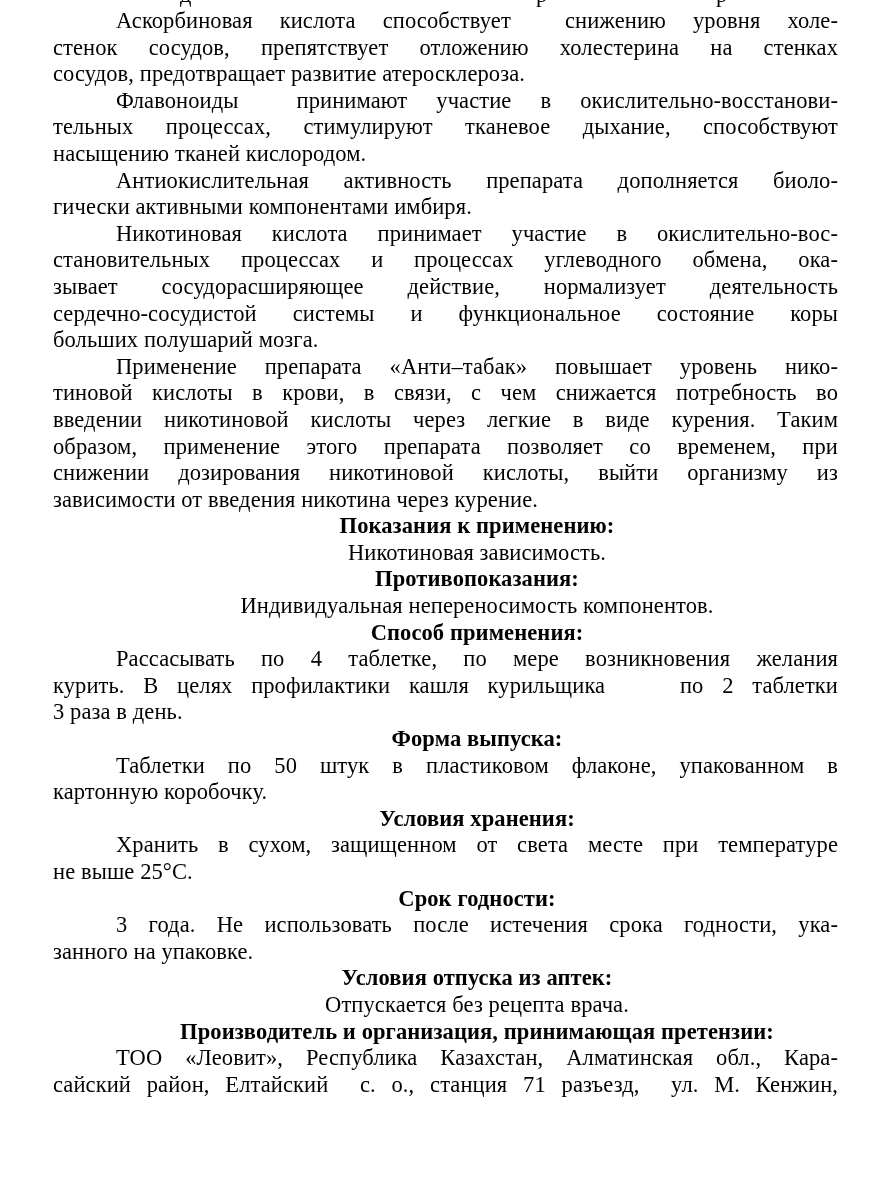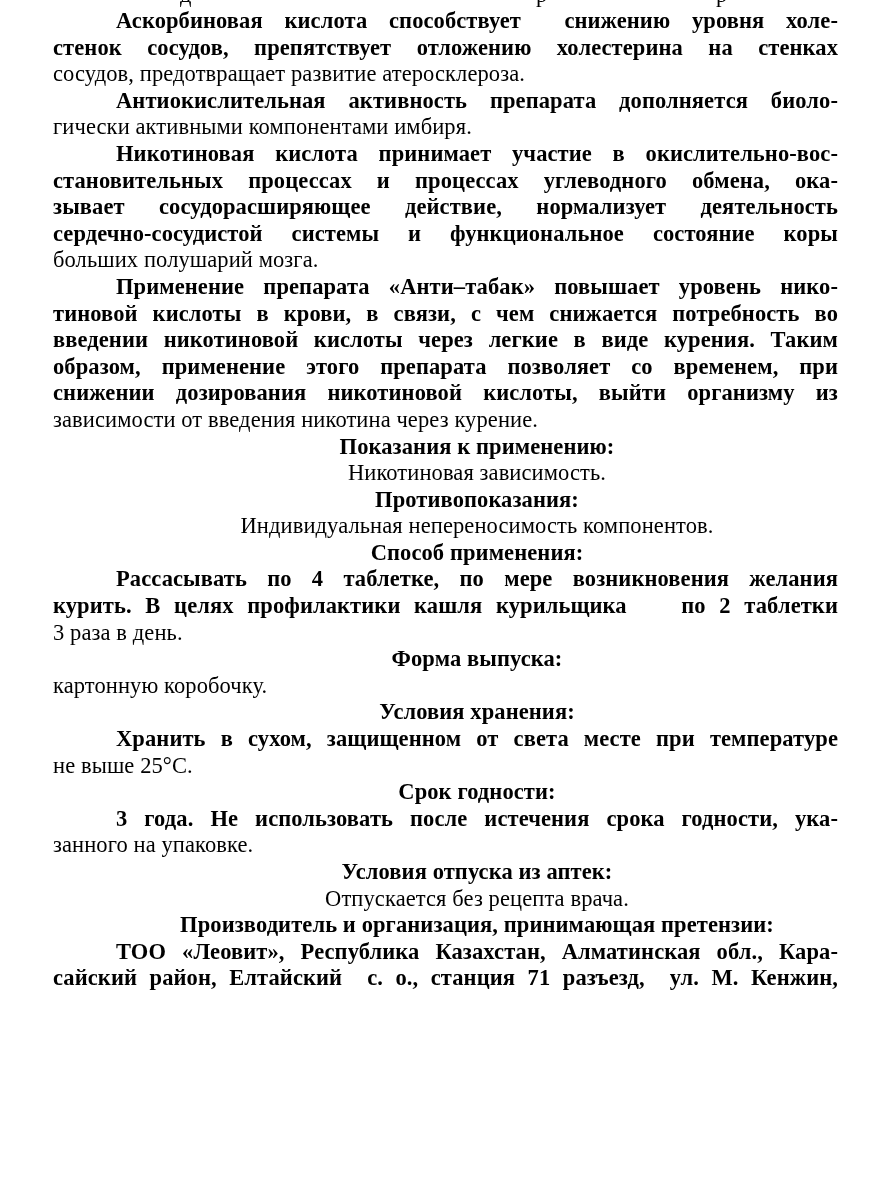--- a/index.html
+++ b/index.html
@@ -28,21 +28,20 @@
   }
   .block { margin: 0; padding: 0; }
   .line {
     text-align: left;
     min-height: 26.6px;
   }
   .line.just {
     text-align: justify;
     text-align-last: justify;
     text-justify: inter-word;
-    font-weight: bold;
   }
   .line.first {
     text-indent: 63px;
     text-align: center;
   }
   .block.heading .line {
     font-weight: bold;
   }
   .block.indent-small .line.first {
     text-indent: 49px;
@@ -70,20 +69,25 @@
   <div class="top-fragment">
       <span style="left: 180px;">д</span>
       <span style="left: 536px;">р</span>
       <span style="left: 716px;">р</span>
     </div>
   <div class="content">
       <div class="block body">
         <div class="line first just">Аскорбиновая кислота способствует&nbsp; снижению уровня холе-</div>
         <div class="line just">стенок сосудов, препятствует отложению холестерина на стенках</div>
         <div class="line">сосудов, предотвращает развитие атеросклероза.</div>
+      </div>
+      <div class="block body">
+        <div class="line first just">Флавоноиды&nbsp; принимают участие в окислительно-восстанови-</div>
+        <div class="line just">тельных процессах, стимулируют тканевое дыхание, способствуют</div>
+        <div class="line">насыщению тканей кислородом.</div>
       </div>
       <div class="block body">
         <div class="line first just">Антиокислительная активность препарата дополняется биоло-</div>
         <div class="line">гически активными компонентами имбиря.</div>
       </div>
       <div class="block body">
         <div class="line first just">Никотиновая кислота принимает участие в окислительно-вос-</div>
         <div class="line just">становительных процессах и процессах углеводного обмена, ока-</div>
         <div class="line just">зывает сосудорасширяющее действие, нормализует деятельность</div>
         <div class="line just">сердечно-сосудистой системы и функциональное состояние коры</div>
@@ -114,20 +118,21 @@
       </div>
       <div class="block body">
         <div class="line first just">Рассасывать по 4 таблетке, по мере возникновения желания</div>
         <div class="line just">курить. В целях профилактики кашля курильщика&nbsp;&nbsp;&nbsp; по 2 таблетки</div>
         <div class="line">3 раза в день.</div>
       </div>
       <div class="block heading">
         <div class="line first">Форма выпуска:</div>
       </div>
       <div class="block body">
+        <div class="line first just">Таблетки по 50 штук в пластиковом флаконе, упакованном в</div>
         <div class="line">картонную коробочку.</div>
       </div>
       <div class="block heading">
         <div class="line first">Условия хранения:</div>
       </div>
       <div class="block body">
         <div class="line first just">Хранить в сухом, защищенном от света месте при температуре</div>
         <div class="line">не выше 25°С.</div>
       </div>
       <div class="block heading">

